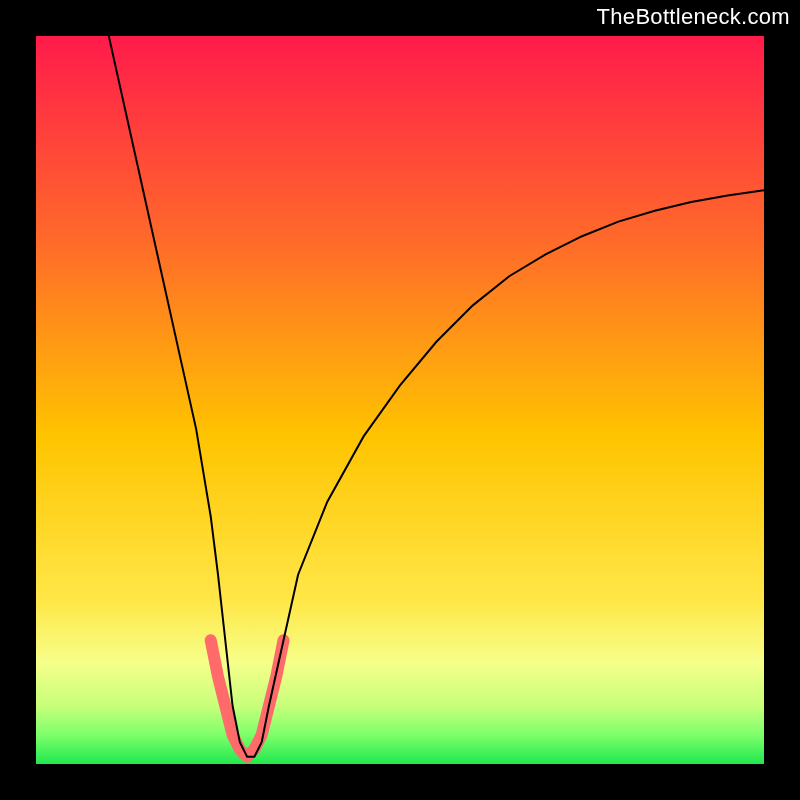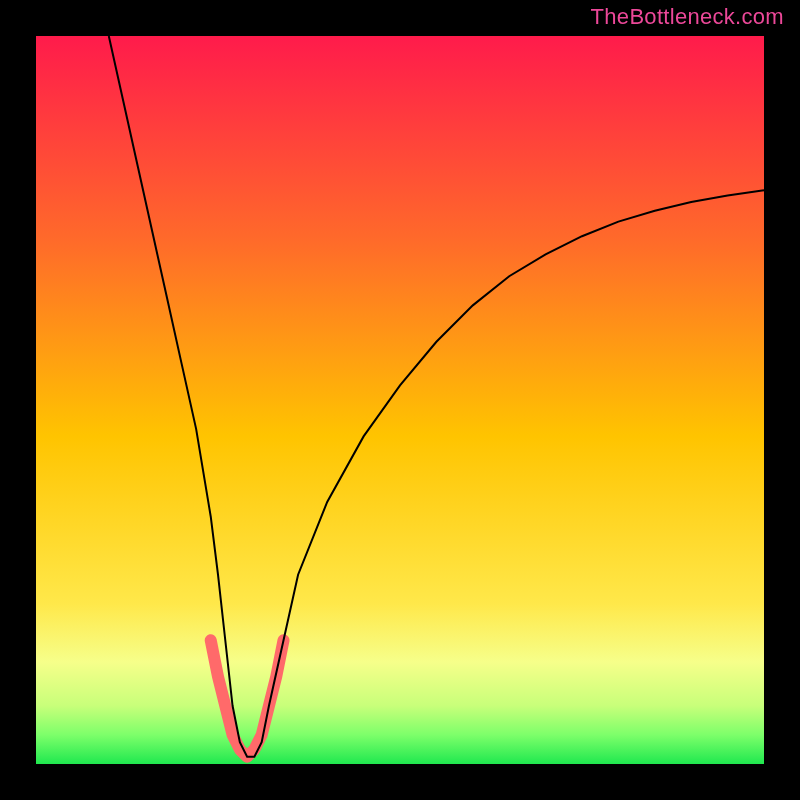--- a/index.html
+++ b/index.html
@@ -15,22 +15,22 @@
     position: absolute;
     left: 0;
     top: 0;
     width: 800px;
     height: 800px;
     background: #000;
   }
   .watermark {
     position: absolute;
     top: 4px;
-    right: 16px;
-    color: #ec4899;
+    right: 10px;
+    color: #ffffff;
     font-size: 22px;
     font-weight: 500;
     letter-spacing: 0.3px;
     z-index: 10;
   }
   .plot-outer {
     position: absolute;
     left: 36px;
     top: 36px;
     width: 728px;

